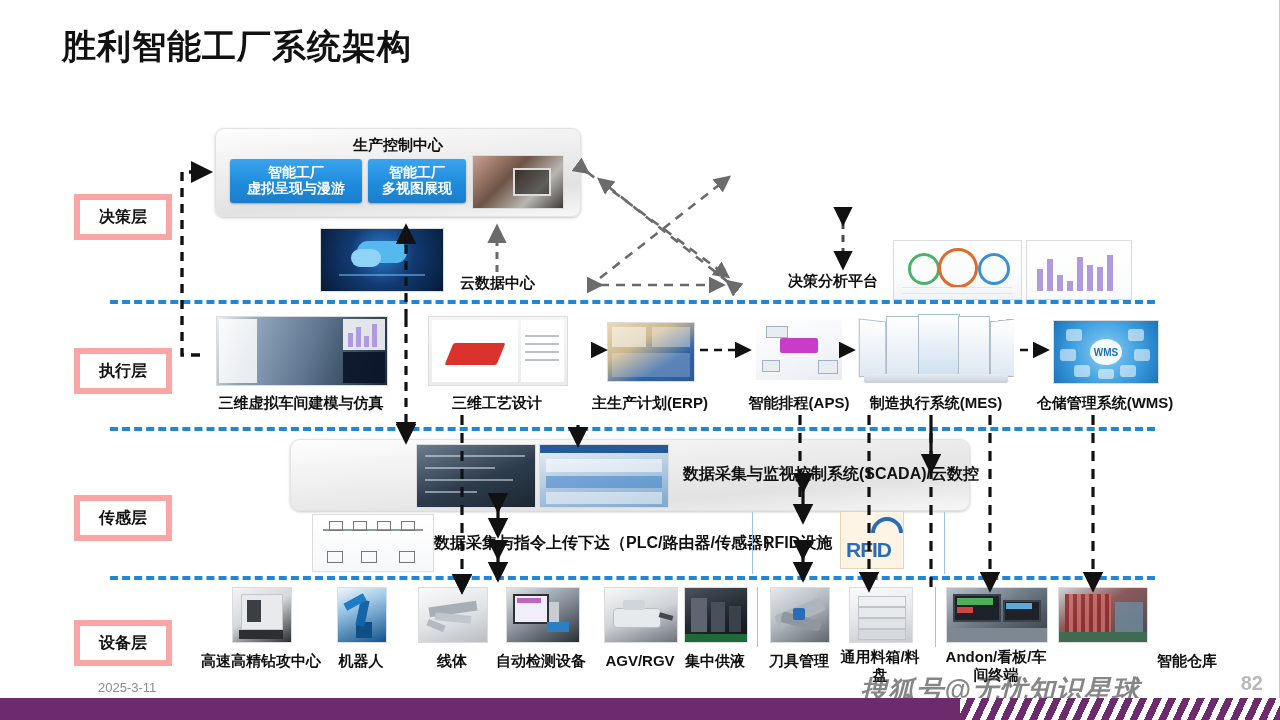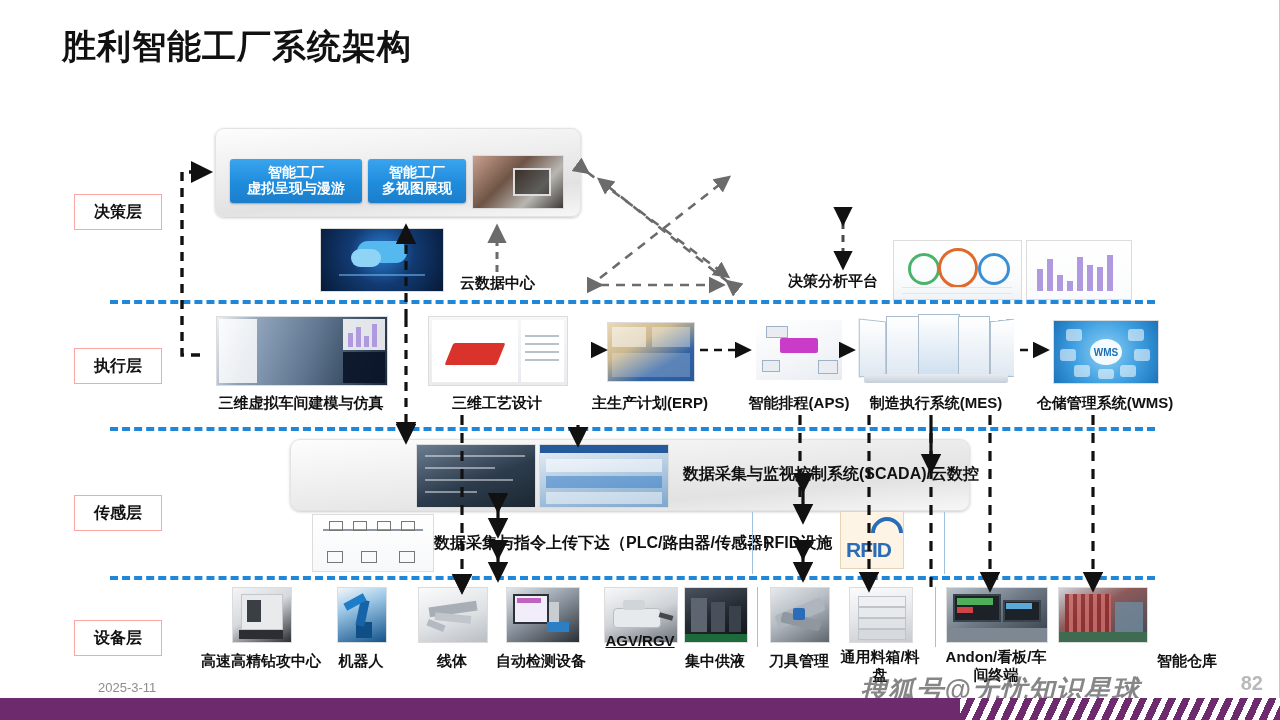--- a/index.html
+++ b/index.html
@@ -15,21 +15,21 @@
   
   .title{
     position:absolute;left:62px;top:24px;
     font-size:34px;font-weight:bold;color:#111;letter-spacing:1px;
     white-space:nowrap;
   }
 
   
   .layer-label{
     position:absolute;width:86px;height:34px;
-    border:1px solid #fca5a5;background:#fff;
+    border:6px solid #fca5a5;background:#fff;
     display:flex;align-items:center;justify-content:center;
     font-size:16px;font-weight:bold;color:#111;text-align:right;
   }
 
   
   .sep{
     position:absolute;left:110px;width:1045px;height:0;
     border-top:4px dashed #1f86d8;
   }
 
@@ -129,20 +129,21 @@
     <span>执行层</span>
   </div>
   <div class="layer-label" style="left:74px;top:495px;">
     <span>传感层</span>
   </div>
   <div class="layer-label" style="left:74px;top:620px;">
     <span>设备层</span>
   </div>
 
   <div class="panel" style="left:215px;top:128px;width:364px;height:87px;">
+    <div class="panel-title">生产控制中心</div>
     <div class="btn-blue" style="left:14px;top:30px;width:132px;height:44px;">
       <div>
         <div>智能工厂</div>
         <div>虚拟呈现与漫游</div>
       </div>
     </div>
     <div class="btn-blue" style="left:152px;top:30px;width:98px;height:44px;">
       <div>
         <div>智能工厂</div>
         <div>多视图展现</div>
@@ -305,21 +306,21 @@
     <div style="position:absolute;left:42px;top:14px;width:10px;height:20px;background:#c9cdd2;"></div>
     <div style="position:absolute;left:40px;top:34px;width:22px;height:10px;background:#2d7fc4;"></div>
   </div>
   <div class="lbl c" style="left:541px;top:652px;">自动检测设备</div>
 
   <div class="thumb ph-agv2" style="left:604px;top:587px;width:72px;height:54px;">
     <div style="position:absolute;left:8px;top:20px;width:46px;height:18px;background:#e7eaed;border:1px solid #b9bec4;border-radius:4px;"></div>
     <div style="position:absolute;left:18px;top:12px;width:22px;height:10px;background:#d0d5da;border-radius:3px;"></div>
     <div style="position:absolute;left:54px;top:26px;width:14px;height:5px;background:#44484d;transform:rotate(16deg);"></div>
   </div>
-  <div class="lbl c" style="left:640px;top:632px;text-decoration:underline;">AGV/RGV</div>
+  <div class="lbl c" style="left:640px;top:652px;">AGV/RGV</div>
 
   <div class="thumb ph-supply" style="left:684px;top:587px;width:62px;height:54px;">
     <div style="position:absolute;left:6px;top:10px;width:16px;height:34px;background:#5c6570;"></div>
     <div style="position:absolute;left:26px;top:14px;width:14px;height:30px;background:#48515b;"></div>
     <div style="position:absolute;left:44px;top:18px;width:12px;height:26px;background:#39414a;"></div>
     <div style="position:absolute;left:0;bottom:0;width:62px;height:8px;background:#1d6b3a;"></div>
   </div>
   <div class="lbl c" style="left:715px;top:652px;">集中供液</div>
 
   <div style="position:absolute;left:757px;top:587px;width:1px;height:60px;background:#9ec2e0;"></div>

